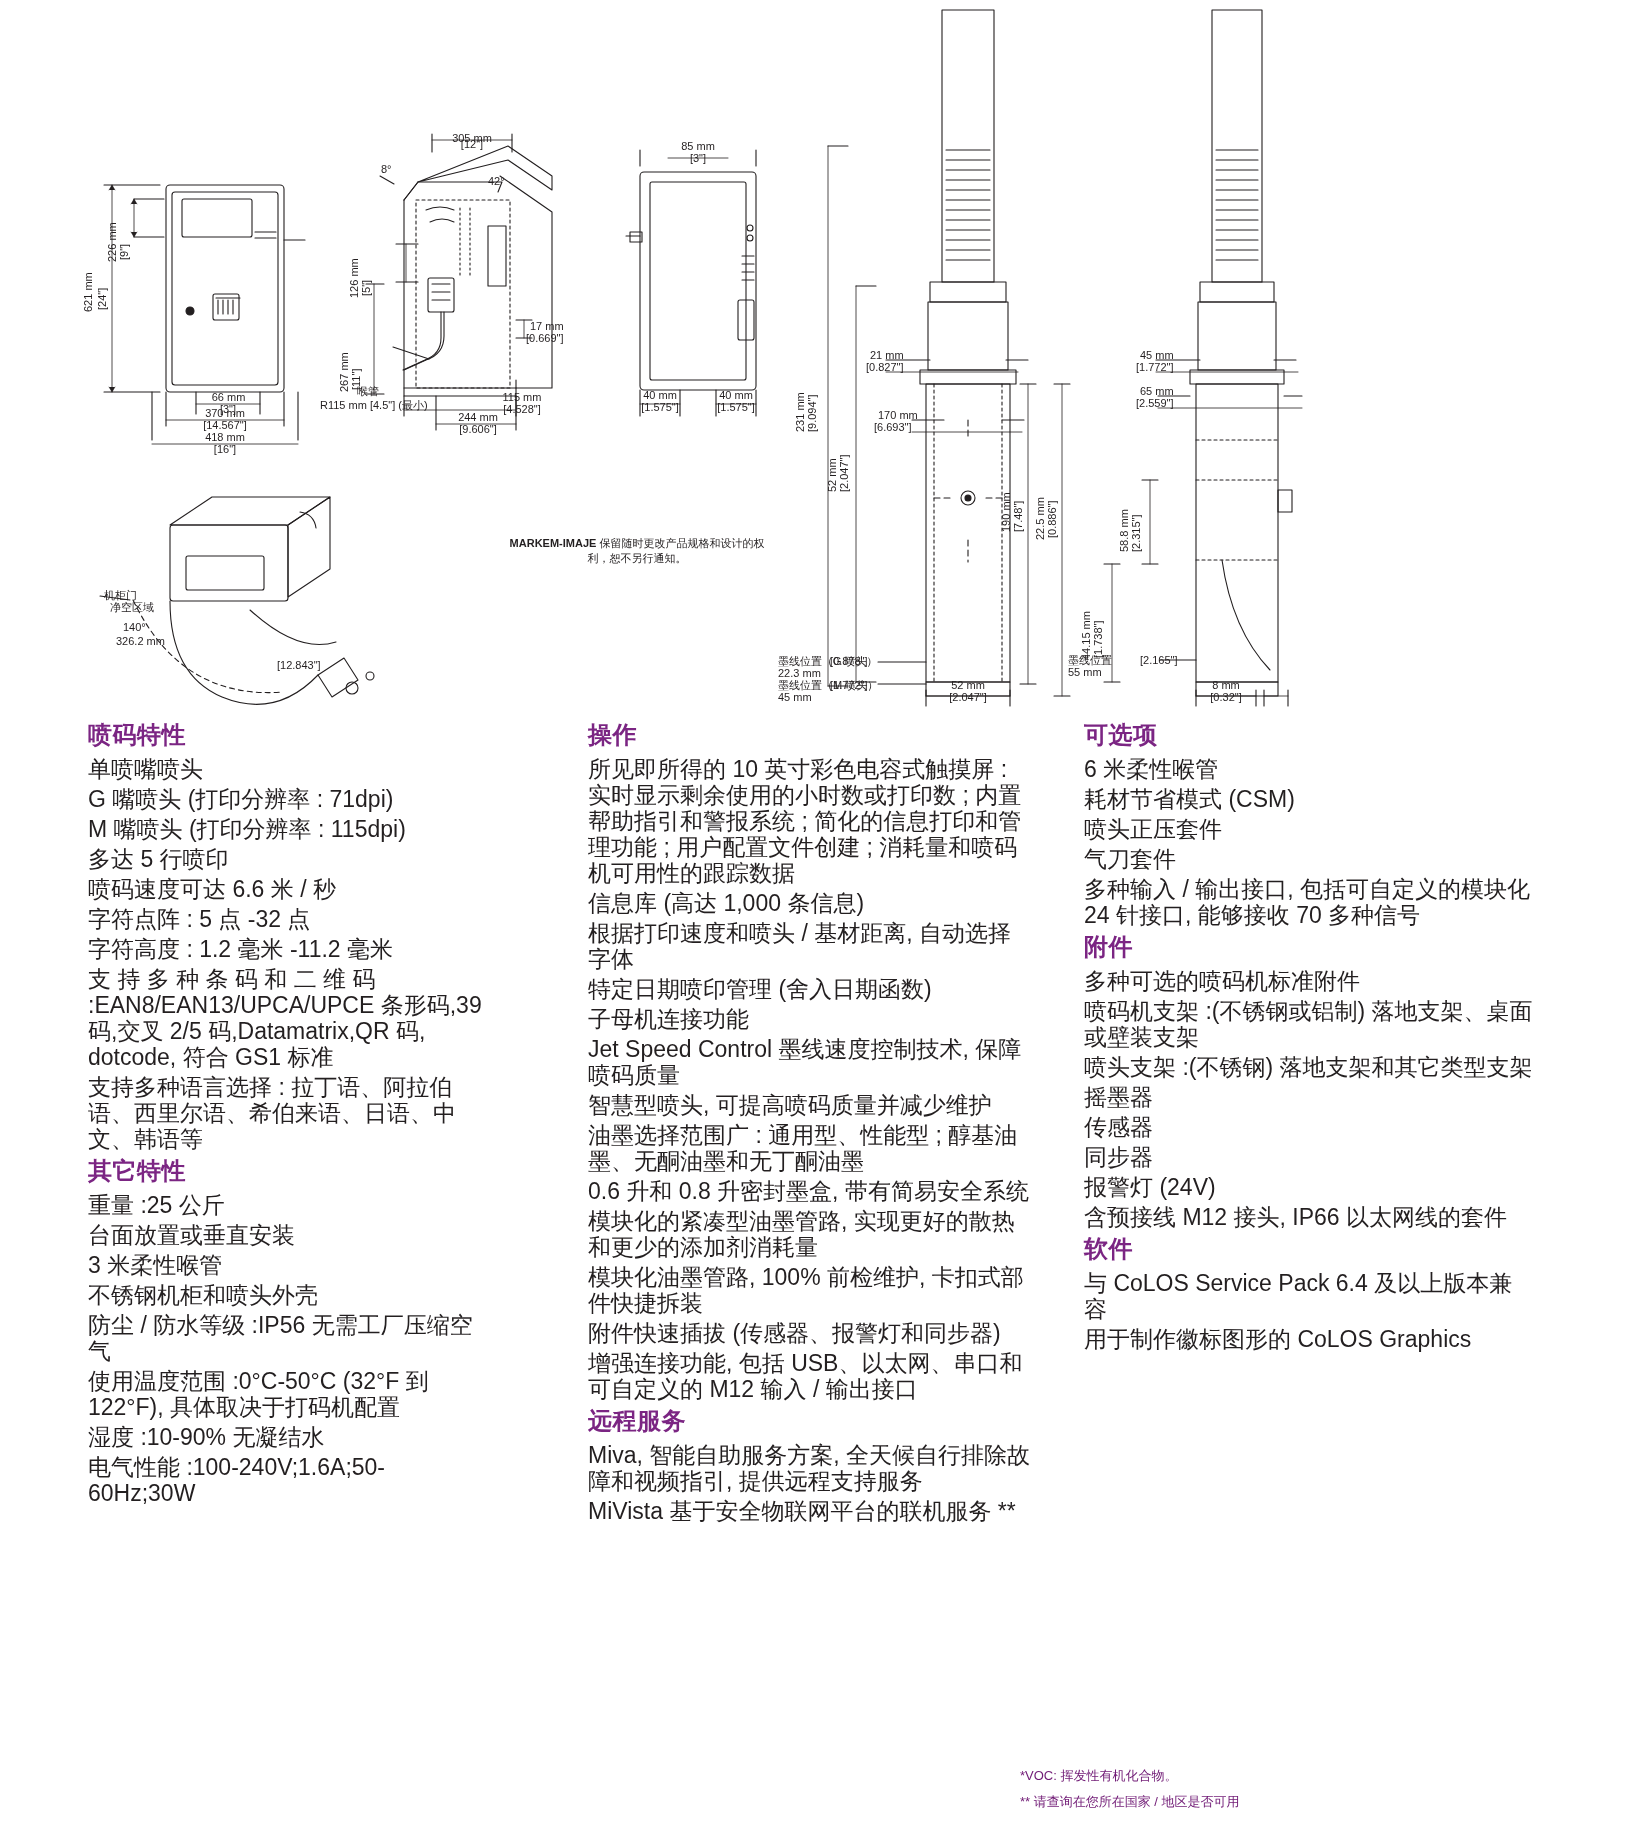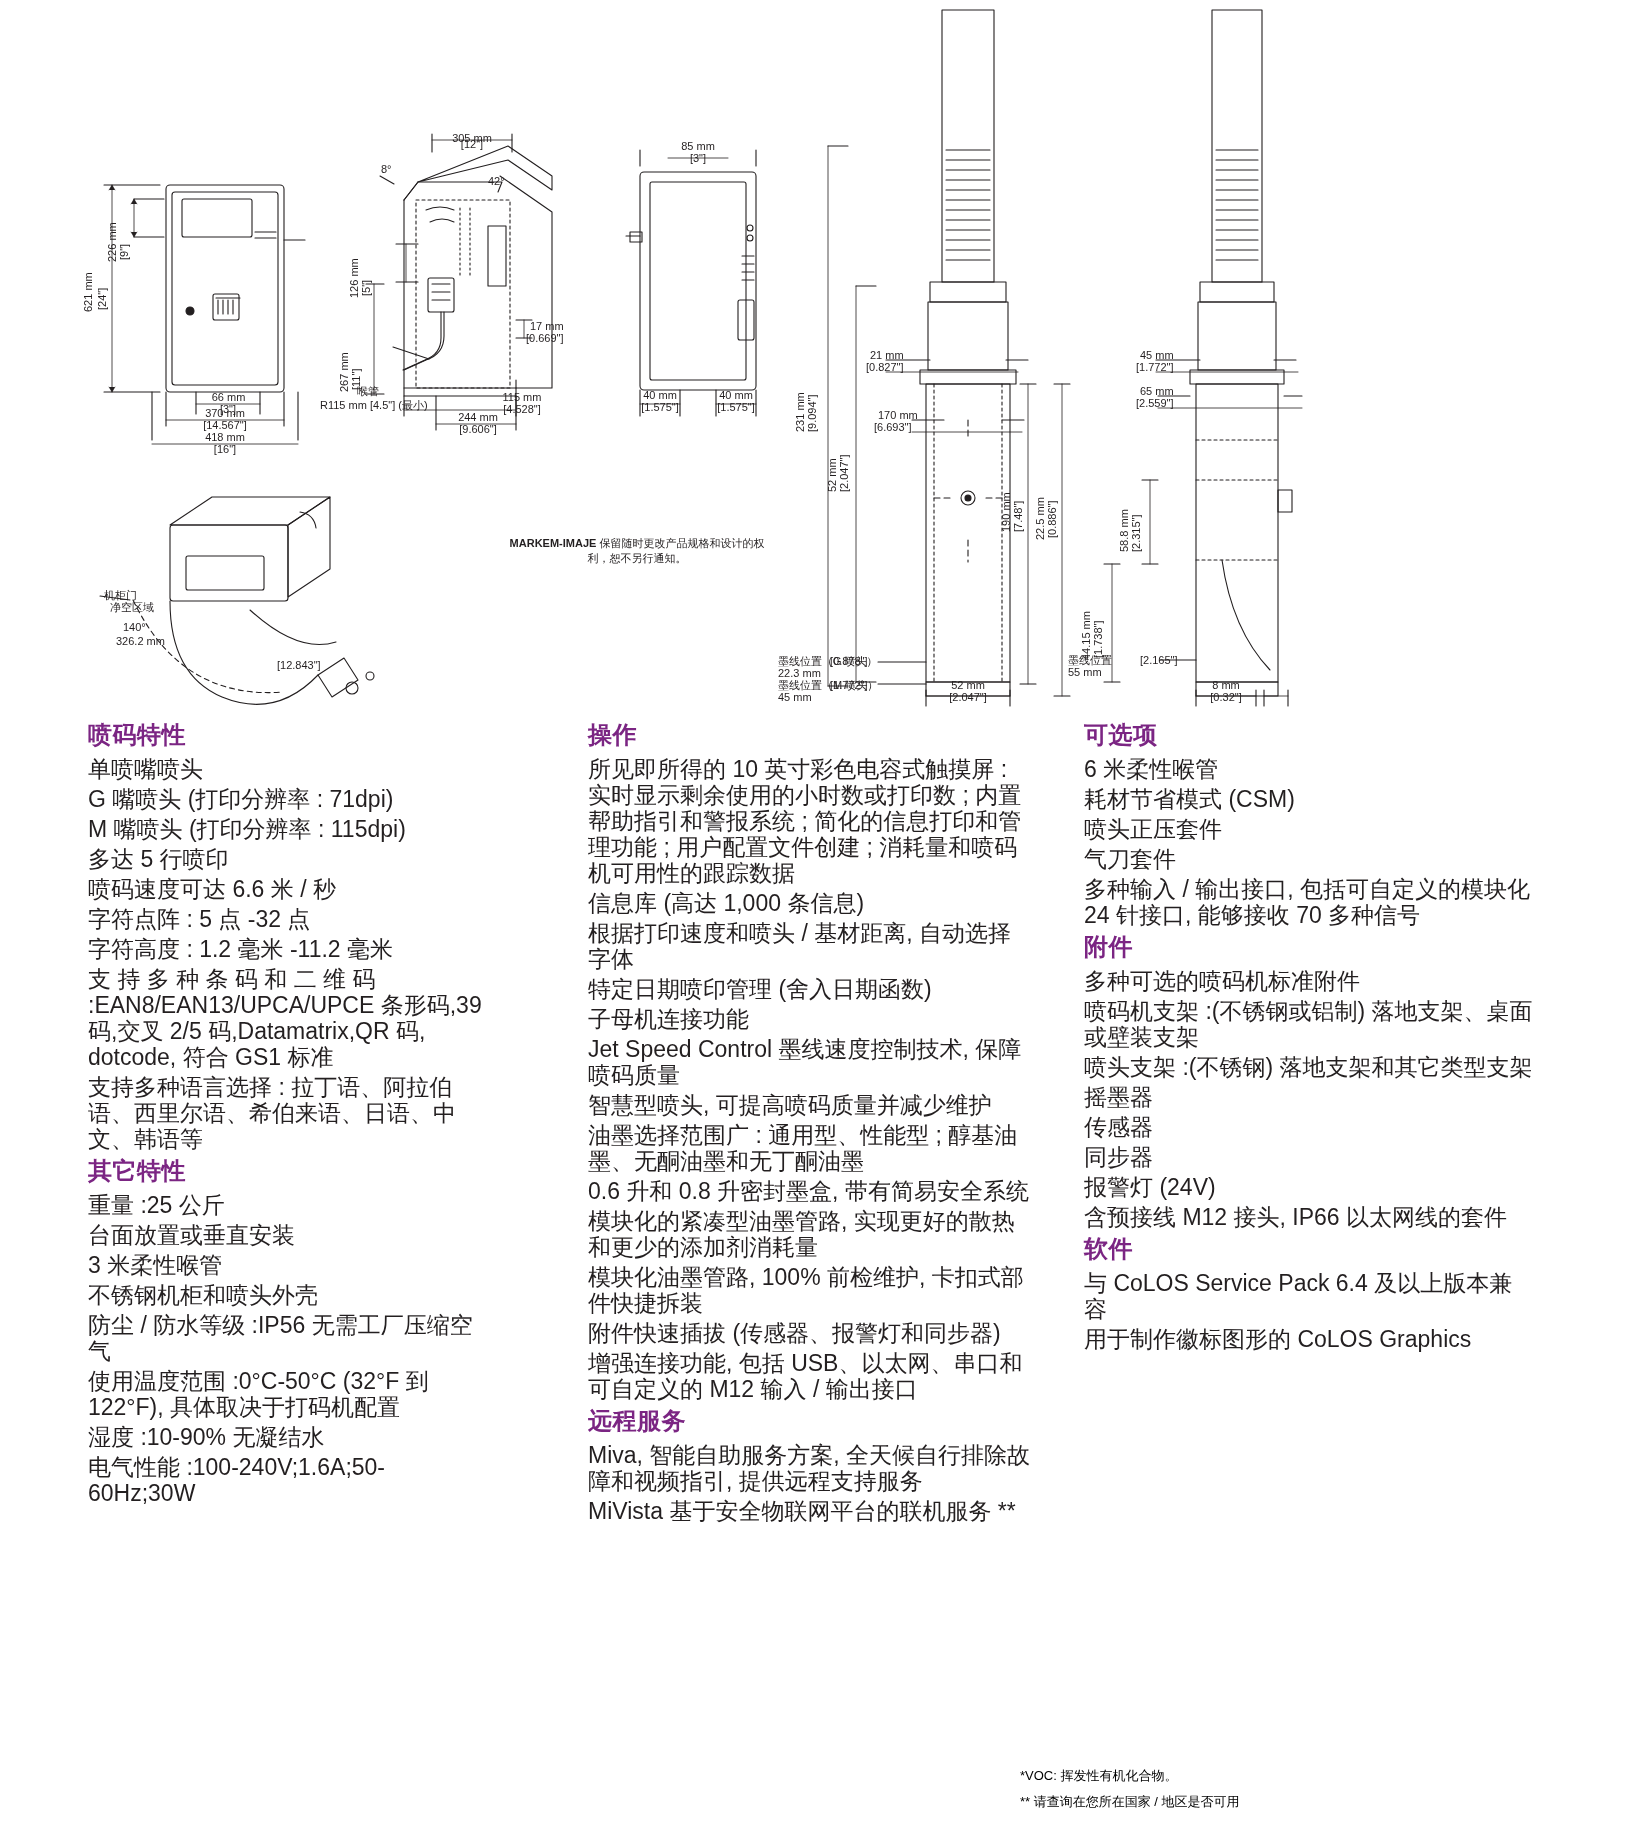--- a/index.html
+++ b/index.html
@@ -72,21 +72,21 @@
   .sect-gap { margin-top: 26px; }
   p.item {
     font-size: 23px;
     line-height: 26px;
     margin: 0 0 4px 0;
     color: #231f20;
   }
   .footnote {
     font-size: 13px;
     line-height: 22px;
-    color: #000000;
+    color: #701a75;
     margin: 0 0 4px 0;
   }
   #footnotes {
     position: absolute;
     left: 1020px;
     top: 1045px;
     width: 460px;
   }
 </style>
 </head>

